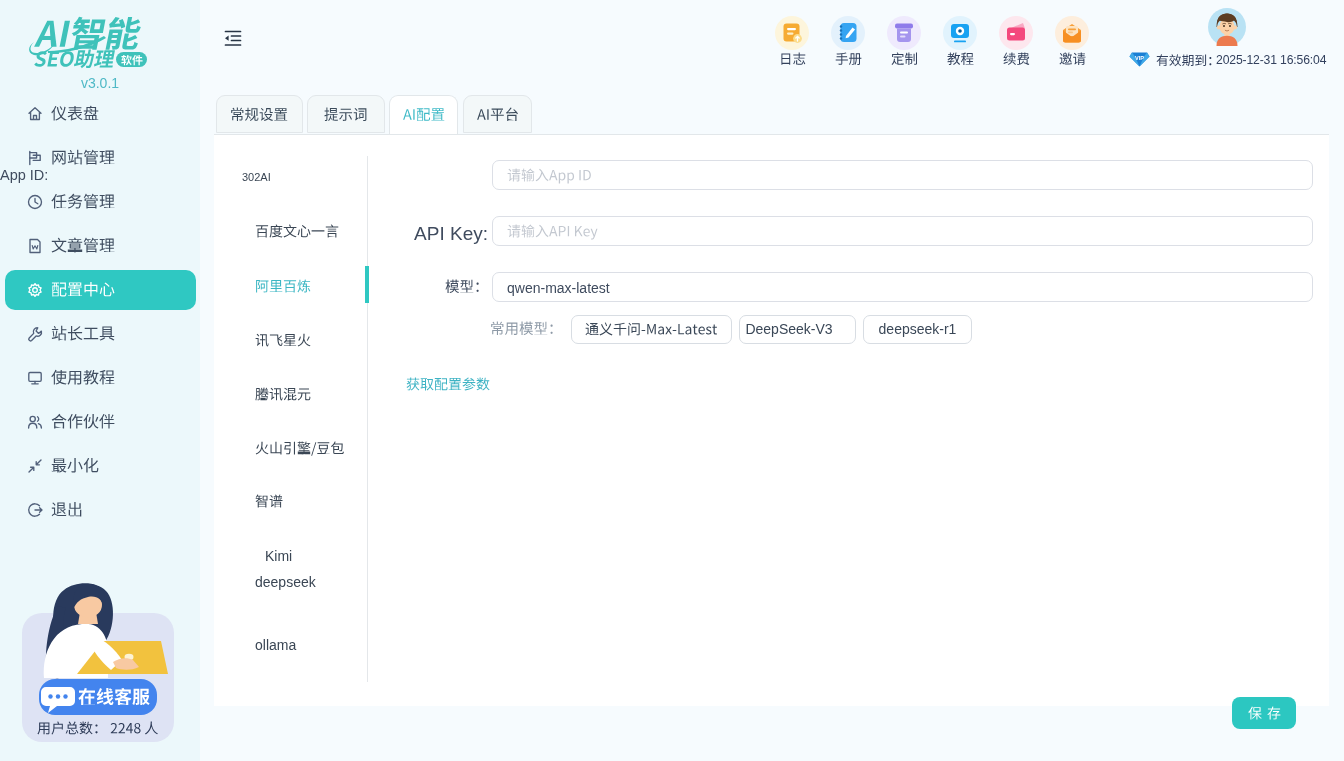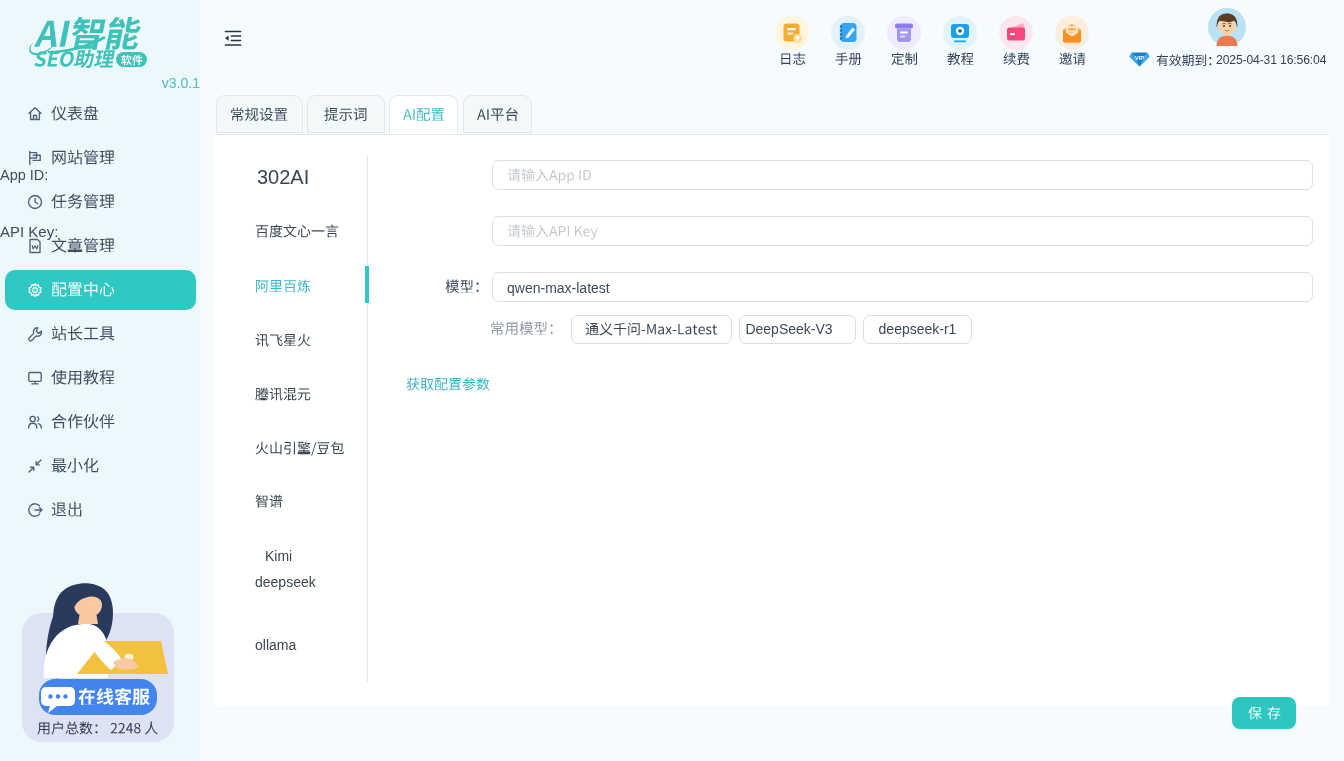--- a/index.html
+++ b/index.html
@@ -20,21 +20,21 @@
     <svg width="87.2" height="28.0" viewBox="0 0 87.2 28.0" style="display:block;overflow:visible">
       <path transform="translate(0,20.4)" fill="#3fc2ba" d="M6.2 0.3C9.6 0.3 12 -1.8 12.5 -4.2C12.9 -6.3 12 -7.5 10.3 -8.2L8.6 -9.0C7.4 -9.5 6.4 -9.9 6.7 -11.0C6.9 -12 7.8 -12.5 9.1 -12.5C10.3 -12.5 11.2 -12.1 12 -11.3L13.9 -13.2C12.9 -14.4 11.3 -15.1 9.6 -15.1C6.6 -15.1 4.1 -13.2 3.6 -10.8C3.2 -8.6 4.4 -7.4 5.8 -6.8L7.6 -6.0C8.8 -5.4 9.7 -5.1 9.5 -4.0C9.2 -2.9 8.3 -2.3 6.8 -2.3C5.5 -2.3 4.2 -2.9 3.3 -3.9L1.2 -1.9C2.4 -0.5 4.2 0.3 6.2 0.3ZM14.3 0.0H23.6L24.1 -2.5H17.8L18.5 -6.4H23.7L24.2 -8.9H19.0L19.7 -12.3H25.8L26.3 -14.8H17.3ZM32.4 0.3C36.3 0.3 39.6 -2.7 40.6 -7.5C41.6 -12.3 39.4 -15.1 35.5 -15.1C31.6 -15.1 28.3 -12.3 27.4 -7.5C26.4 -2.7 28.5 0.3 32.4 0.3ZM32.9 -2.3C30.7 -2.3 29.8 -4.3 30.4 -7.5C31 -10.6 32.8 -12.5 35 -12.5C37.2 -12.5 38.2 -10.6 37.6 -7.5C36.9 -4.3 35.1 -2.3 32.9 -2.3ZM41.2 -2.6 41.1 -0.2 50.4 -2.3C49.6 -1.4 48.6 -0.7 47.5 -0.0C48 0.4 48.6 1.2 48.8 1.8C53.2 -0.9 55.2 -5.1 56.5 -10.4H58.7C57.3 -4 56.6 -1.5 56 -0.9C55.8 -0.6 55.6 -0.6 55.2 -0.6C54.8 -0.6 53.9 -0.6 52.9 -0.7C53.2 -0 53.3 1 53.2 1.6C54.2 1.7 55.2 1.7 55.9 1.6C56.7 1.4 57.2 1.2 57.8 0.5C58.6 -0.4 59.4 -3.4 61.2 -11.6C61.3 -11.9 61.5 -12.7 61.5 -12.7H57.1C57.4 -14.1 57.7 -15.5 58 -17.0H55.7L54.8 -12.7H52.1L51.7 -10.4H54.2C53.4 -7.3 52.4 -4.7 50.6 -2.6L50.8 -4.5L49.9 -4.3L52.3 -16.2H45.3L42.7 -2.9ZM44.9 -3.3 45.3 -5.7H48.0L47.6 -3.8ZM46.2 -9.9H48.8L48.4 -7.8H45.8ZM46.6 -12 47 -14.0H49.6L49.2 -12.0ZM72.6 -10.5H74.6L74.3 -8.8H72.2ZM76.6 -10.5H78.6L78.3 -8.8H76.3ZM73.3 -14.1H75.3L75 -12.4H72.9ZM77.4 -14.1H79.3L79 -12.4H77.0ZM67 -1 66.5 1.2H79.4L79.9 -1.0H75.0L75.3 -2.9H79.6L80 -5.1H75.8L76.1 -6.8H80.2L82 -16.1H71.5L69.6 -6.8H73.7L73.3 -5.1H69.2L68.7 -2.9H72.9L72.5 -1.0ZM61.2 -2.5 61.2 -0.0C63.3 -0.7 65.8 -1.5 68.2 -2.2L68.2 -4.5L66.2 -3.9L67 -7.9H68.8L69.2 -10.1H67.4L68.1 -13.6H70.3L70.7 -15.8H64.1L63.6 -13.6H65.8L65.1 -10.1H63.1L62.7 -7.9H64.7L63.7 -3.2Z"></path>
     </svg>
   </div>
 <div class="abs" style="left:116px;top:52px;width:31px;height:15px;background:#3fc2ba;border-radius:8px"></div>
 <div style="position:absolute;left:120.5px;top:52.8px">
     <svg width="22.0" height="15.4" viewBox="0 0 22.0 15.4" style="display:block;overflow:visible">
       <path transform="translate(0,11.2)" fill="#ffffff" d="M6.3 -9.3C6.1 -7.7 5.6 -6 4.9 -5.0C5.2 -4.9 5.7 -4.5 6 -4.3C6.4 -4.9 6.7 -5.7 7 -6.6H9.3C9.1 -5.9 9 -5.2 8.9 -4.7L9.9 -4.5C10.2 -5.3 10.5 -6.5 10.7 -7.6L9.8 -7.8L9.6 -7.8H7.3C7.4 -8.2 7.5 -8.7 7.5 -9.2ZM7.1 -5.6V-5.1C7.1 -3.7 6.9 -1.5 4.8 0.1C5.1 0.3 5.5 0.7 5.8 1.0C6.8 0.2 7.4 -0.8 7.8 -1.7C8.3 -0.5 8.9 0.4 9.9 1.0C10.1 0.6 10.5 0.1 10.8 -0.1C9.4 -0.8 8.7 -2.3 8.3 -4.0C8.3 -4.4 8.3 -4.7 8.3 -5.0V-5.6ZM0.9 -3.4C1 -3.5 1.4 -3.6 1.8 -3.6H2.9V-2.4C1.9 -2.3 1 -2.1 0.3 -2.1L0.6 -0.7L2.9 -1.1V1.0H4.0V-1.3L5.3 -1.5L5.2 -2.7L4 -2.6V-3.6H5.1L5.1 -4.8H4.0V-6.3H2.9V-4.8H2.1C2.4 -5.4 2.7 -6.1 3 -6.9H5.2V-8.2H3.4L3.6 -9.1L2.3 -9.3C2.2 -8.9 2.2 -8.5 2.1 -8.2H0.4V-6.9H1.7C1.5 -6.2 1.3 -5.6 1.1 -5.4C0.9 -4.9 0.7 -4.6 0.5 -4.5C0.6 -4.2 0.8 -3.7 0.9 -3.4ZM14.5 -4.0V-2.7H17.5V1.0H18.8V-2.7H21.6V-4.0H18.8V-5.9H21.1V-7.2H18.8V-9.2H17.5V-7.2H16.6C16.7 -7.6 16.8 -8.1 16.9 -8.5L15.6 -8.7C15.3 -7.4 14.9 -6 14.3 -5.1C14.6 -5 15.2 -4.7 15.4 -4.5C15.7 -4.9 15.9 -5.4 16.1 -5.9H17.5V-4.0ZM13.7 -9.3C13.1 -7.7 12.2 -6.2 11.2 -5.2C11.4 -4.8 11.8 -4.1 11.9 -3.8C12.1 -4 12.4 -4.3 12.6 -4.6V1.0H13.8V-6.5C14.2 -7.3 14.6 -8.1 14.9 -8.9Z"></path>
     </svg>
   </div>
-<div class="abs" style="left:0;top:75px;width:200px;text-align:right;font-size:14px;color:#4fb9c6">v3.0.1</div>
+<div class="abs" style="left:0;top:75px;width:200px;text-align:center;font-size:14px;color:#4fb9c6">v3.0.1</div>
 <svg class="abs" style="left:26px;top:105px" width="18" height="18" viewBox="0 0 18 18" fill="none" stroke="#51607a" stroke-width="1.35" stroke-linecap="round" stroke-linejoin="round">
     <path d="M3 8.2 L9 2.8 L15 8.2 M4.6 7.2 V14.5 H13.4 V7.2 M7.5 14.5 V10.5 H10.5 V14.5"></path>
   </svg>
 <div style="position:absolute;left:51.0px;top:103.2px">
     <svg width="48.0" height="22.4" viewBox="0 0 48.0 22.4" style="display:block;overflow:visible">
       <path transform="translate(0,16.3)" fill="#3f4d60" d="M8.6 -12.6C9.4 -11.6 10.1 -10.1 10.4 -9.3L11.5 -9.9C11.1 -10.7 10.3 -12.1 9.6 -13.1ZM13.4 -12.5C12.8 -9.1 11.9 -6.1 10.1 -3.7C8.5 -6 7.6 -8.9 7 -12.3L5.8 -12.1C6.5 -8.3 7.5 -5.2 9.3 -2.8C8 -1.5 6.4 -0.4 4.3 0.4C4.6 0.6 4.9 1 5.1 1.3C7.1 0.5 8.7 -0.6 10 -1.9C11.2 -0.5 12.7 0.6 14.6 1.3C14.8 1 15.2 0.5 15.5 0.3C13.6 -0.4 12.1 -1.5 10.9 -2.8C12.9 -5.3 13.9 -8.6 14.6 -12.3ZM4.3 -13.4C3.4 -10.9 1.9 -8.5 0.3 -7.0C0.5 -6.7 0.8 -6.1 1 -5.8C1.5 -6.4 2.1 -7.1 2.6 -7.8V1.2H3.7V-9.6C4.4 -10.7 4.9 -11.9 5.4 -13.0ZM20 1.3C20.4 1 21 0.8 25.5 -0.6C25.4 -0.9 25.3 -1.3 25.3 -1.7L21.4 -0.5V-4.0C22.3 -4.7 23.2 -5.4 23.9 -6.2C25.1 -2.8 27.4 -0.4 30.7 0.7C30.8 0.4 31.2 -0 31.5 -0.3C29.9 -0.8 28.5 -1.6 27.4 -2.6C28.4 -3.2 29.6 -4 30.5 -4.8L29.5 -5.5C28.8 -4.8 27.7 -4 26.8 -3.3C26 -4.1 25.5 -5.1 25.1 -6.2H30.9V-7.2H24.6V-8.6H29.7V-9.6H24.6V-11.0H30.4V-12.0H24.6V-13.4H23.4V-12.0H17.7V-11.0H23.4V-9.6H18.5V-8.6H23.4V-7.2H17.0V-6.2H22.4C20.8 -4.8 18.6 -3.6 16.6 -2.9C16.8 -2.7 17.2 -2.2 17.4 -2.0C18.3 -2.3 19.2 -2.7 20.1 -3.2V0.9C20.1 -0.2 19.8 0 19.5 0.2C19.7 0.4 20 1 20 1.3ZM38.2 -6.8C39.1 -6.4 40.3 -5.6 40.8 -5.1L41.4 -5.9C40.9 -6.4 39.7 -7.1 38.8 -7.5ZM39.4 -13.6C39.3 -13.2 39.1 -12.7 38.9 -12.2H35.4V-9.4L35.4 -8.8H32.8V-7.7H35.2C35 -6.8 34.4 -5.8 33.2 -5.0C33.4 -4.8 33.9 -4.4 34.1 -4.1C35.5 -5.1 36.2 -6.4 36.4 -7.7H43.9V-5.9C43.9 -5.7 43.8 -5.6 43.6 -5.6C43.4 -5.6 42.6 -5.6 41.9 -5.6C42 -5.3 42.2 -4.9 42.2 -4.6C43.3 -4.6 44 -4.6 44.5 -4.8C44.9 -5 45.1 -5.3 45.1 -5.9V-7.7H47.3V-8.8H45.1V-12.2H40.2L40.7 -13.3ZM38.4 -10.4C39.2 -9.9 40.2 -9.3 40.7 -8.8H36.6L36.6 -9.4V-11.2H43.9V-8.8H40.8L41.4 -9.5C40.8 -10 39.8 -10.7 38.9 -11.0ZM34.5 -4.2V0.2H32.7V0.8H47.3V0.2H45.5V-4.2ZM35.6 -0.2V-3.2H37.8V0.2ZM38.9 -0.2V-3.2H41.0V0.2ZM42.2 -0.2V-3.2H44.3V0.2Z"></path>
     </svg>
   </div>
 <svg class="abs" style="left:26px;top:149px" width="18" height="18" viewBox="0 0 18 18" fill="none" stroke="#51607a" stroke-width="1.35" stroke-linecap="round" stroke-linejoin="round">
     <path d="M3.8 2.5 V15.5"></path>
@@ -243,21 +243,21 @@
 <path d="M3 0.5 H18 L20.5 4.5 L10.5 14.5 L0.5 4.5 Z" fill="#1b7fd4"></path>
 <path d="M3 0.5 L6 4.5 L10.5 14.5 L0.5 4.5 Z" fill="#3fa9e8"></path>
 <path d="M18 0.5 L15 4.5 L10.5 14.5 L20.5 4.5 Z" fill="#3fa9e8"></path>
 <text x="10.5" y="7.8" font-size="5.6" font-weight="bold" fill="#fff" text-anchor="middle" font-family="Liberation Sans">VIP</text>
 </svg>
 <div style="position:absolute;left:1156.0px;top:51.9px">
     <svg width="64.0" height="17.9" viewBox="0 0 64.0 17.9" style="display:block;overflow:visible">
       <path transform="translate(0,13.1)" fill="#33415e" d="M5 -10.8C4.9 -10.2 4.7 -9.6 4.4 -9.1H0.8V-8.2H4.0C3.2 -6.5 2 -4.9 0.5 -3.9C0.7 -3.7 1 -3.4 1.1 -3.1C1.9 -3.7 2.6 -4.4 3.3 -5.2V1.0H4.2V-1.5H9.6V0.2C9.6 0 9.5 0.1 9.3 0.1C9 0.1 8.3 0.1 7.4 0.1C7.6 0.3 7.7 0.7 7.7 1.0C8.8 1 9.5 1 10 0.8C10.4 0.7 10.5 0.4 10.5 -0.2V-6.7H4.3C4.6 -7.2 4.9 -7.7 5.1 -8.2H12.0V-9.1H5.5C5.7 -9.6 5.8 -10 6 -10.5ZM4.2 -3.7H9.6V-2.4H4.2ZM4.2 -4.5V-5.8H9.6V-4.5ZM15 -7.7C14.6 -6.7 13.9 -5.6 13.2 -4.9C13.4 -4.8 13.8 -4.5 13.9 -4.3C14.6 -5.1 15.3 -6.3 15.8 -7.4ZM17.1 -7.3C17.7 -6.6 18.3 -5.7 18.5 -5.1L19.3 -5.5C19 -6.1 18.4 -7.1 17.8 -7.7ZM15.4 -10.4C15.7 -10 16.1 -9.3 16.3 -8.9H13.5V-8.0H19.4V-8.9H16.5L17.2 -9.2C17 -9.6 16.6 -10.3 16.2 -10.8ZM14.6 -4.6C15.1 -4.1 15.6 -3.5 16.1 -2.9C15.4 -1.7 14.5 -0.7 13.3 0.0C13.5 0.2 13.8 0.5 14 0.7C15.1 -0 16 -1 16.7 -2.2C17.3 -1.5 17.7 -0.8 18 -0.3L18.8 -0.9C18.4 -1.5 17.9 -2.3 17.2 -3.1C17.6 -3.8 17.9 -4.6 18.1 -5.4L17.2 -5.6C17 -5 16.8 -4.4 16.6 -3.8C16.1 -4.3 15.7 -4.7 15.3 -5.1ZM21.2 -7.5H23.3C23.1 -5.8 22.7 -4.4 22.1 -3.1C21.6 -4.2 21.2 -5.4 20.9 -6.6ZM21.1 -10.8C20.7 -8.5 20 -6.3 19 -4.9C19.2 -4.7 19.5 -4.4 19.6 -4.2C19.9 -4.5 20.1 -4.9 20.4 -5.4C20.7 -4.2 21.1 -3.2 21.6 -2.3C20.8 -1.1 19.8 -0.3 18.4 0.3C18.6 0.5 19 0.9 19.1 1.1C20.3 0.4 21.3 -0.4 22.1 -1.4C22.7 -0.4 23.5 0.4 24.5 1.0C24.7 0.8 25 0.4 25.2 0.2C24.1 -0.3 23.3 -1.2 22.6 -2.2C23.4 -3.6 23.9 -5.4 24.3 -7.5H25.0V-8.4H21.5C21.7 -9.1 21.8 -9.9 22 -10.6ZM27.9 -1.8C27.5 -1 26.8 -0.1 26.1 0.5C26.3 0.6 26.7 0.9 26.9 1.0C27.6 0.4 28.3 -0.6 28.8 -1.6ZM29.7 -1.4C30.2 -0.8 30.8 0 31 0.5L31.8 0.1C31.6 -0.4 31 -1.2 30.5 -1.8ZM36.5 -9.2V-7.2H33.9V-9.2ZM33 -10.1V-5.5C33 -3.6 32.9 -1.2 31.8 0.5C32.1 0.6 32.5 0.9 32.6 1.1C33.4 -0.1 33.7 -1.8 33.8 -3.3H36.5V0.2C36.5 -0 36.5 0 36.3 0.1C36.1 0.1 35.4 0.1 34.8 0.0C34.9 0.3 35 0.7 35.1 1.0C36 1 36.6 1 37 0.8C37.4 0.6 37.5 0.3 37.5 -0.2V-10.1ZM36.5 -6.3V-4.2H33.9C33.9 -4.6 33.9 -5.1 33.9 -5.5V-6.3ZM30.6 -10.6V-9.0H28.2V-10.6H27.4V-9.0H26.3V-8.2H27.4V-3.0H26.1V-2.1H32.4V-3.0H31.4V-8.2H32.4V-9.0H31.4V-10.6ZM28.2 -8.2H30.6V-7.1H28.2ZM28.2 -6.3H30.6V-5.0H28.2ZM28.2 -4.2H30.6V-3.0H28.2ZM46.6 -9.7V-1.9H47.5V-9.7ZM49.1 -10.5V0.5C49.1 -0.3 49.1 -0.2 48.9 -0.2C48.6 -0.2 47.9 -0.2 47.2 -0.2C47.3 0.1 47.5 0.5 47.5 0.8C48.5 0.8 49.2 0.7 49.5 0.6C49.9 0.4 50.1 0.1 50.1 -0.5V-10.5ZM39.2 -0.5 39.4 0.4C41.1 0.1 43.5 -0.4 45.8 -0.9L45.8 -1.7L43.1 -1.2V-3.2H45.6V-4.1H43.1V-5.4H42.2V-4.1H39.6V-3.2H42.2V-1.0ZM39.9 -5.6C40.2 -5.8 40.7 -5.8 44.7 -6.2C44.9 -5.9 45 -5.6 45.2 -5.4L45.9 -5.9C45.5 -6.6 44.7 -7.8 44 -8.6L43.3 -8.2C43.6 -7.8 43.9 -7.4 44.2 -7.0L40.9 -6.7C41.5 -7.4 42 -8.2 42.4 -9.1H45.9V-9.9H39.3V-9.1H41.3C40.9 -8.2 40.4 -7.3 40.2 -7.1C40 -6.8 39.8 -6.6 39.6 -6.5C39.7 -6.3 39.9 -5.8 39.9 -5.6ZM54.4 -6.2C54.9 -6.2 55.4 -6.6 55.4 -7.2C55.4 -7.8 54.9 -8.1 54.4 -8.1C53.9 -8.1 53.4 -7.8 53.4 -7.2C53.4 -6.6 53.9 -6.2 54.4 -6.2ZM54.4 0.1C54.9 0.1 55.4 -0.3 55.4 -0.9C55.4 -1.5 54.9 -1.9 54.4 -1.9C53.9 -1.9 53.4 -1.5 53.4 -0.9C53.4 -0.3 53.9 0.1 54.4 0.1Z"></path>
     </svg>
   </div>
-<div class="abs" style="left:1216px;top:54.2px;font-size:12.2px;line-height:12.2px;color:#33415e;letter-spacing:-0.15px">2025-04-31 16:56:04</div>
+<div class="abs" style="left:1216px;top:54.2px;font-size:12.2px;line-height:12.2px;color:#33415e;letter-spacing:-0.15px">2025-12-31 16:56:04</div>
 <div class="abs" style="left:215.5px;top:95px;width:87px;height:38px;background:#f3f8f9;border:1px solid #e2e7ea;border-radius:9px 9px 0 0"></div>
 <div style="position:absolute;left:230.0px;top:105.2px">
     <svg width="58.0" height="20.3" viewBox="0 0 58.0 20.3" style="display:block;overflow:visible">
       <path transform="translate(0,14.8)" fill="#3a4a5a" d="M4.5 -7.1H10.0V-5.7H4.5ZM2.2 -3.7V0.5H3.3V-2.7H6.9V1.2H8.0V-2.7H11.4V0.6C11.4 -0.5 11.3 -0.4 11.1 -0.4C10.8 -0.4 10.1 -0.4 9.2 -0.4C9.4 -0.1 9.5 0.3 9.6 0.6C10.7 0.6 11.4 0.6 11.9 0.4C12.4 0.2 12.5 -0.1 12.5 -0.6V-3.7H8.0V-4.9H11.1V-7.9H3.5V-4.9H6.9V-3.7ZM2.4 -11.6C2.9 -11.2 3.3 -10.4 3.6 -9.9H1.2V-6.8H2.3V-9.0H12.3V-6.8H13.4V-9.9H7.9V-12.2H6.8V-9.9H3.8L4.6 -10.4C4.4 -10.8 3.9 -11.5 3.4 -12.0ZM11.1 -12.1C10.8 -11.5 10.2 -10.8 9.8 -10.3L10.7 -9.9C11.2 -10.4 11.7 -11 12.2 -11.7ZM21.4 -11.5V-3.8H22.4V-10.5H26.4V-3.8H27.5V-11.5ZM17.5 -12.0V-9.8H15.4V-8.8H17.5V-7.3L17.5 -6.4H15.1V-5.4H17.5C17.3 -3.4 16.8 -1.2 15 0.2C15.3 0.4 15.6 0.8 15.8 1.0C17.2 -0.2 17.9 -1.8 18.2 -3.5C18.9 -2.7 19.7 -1.6 20.1 -1.0L20.8 -1.8C20.5 -2.2 19 -4 18.4 -4.6L18.5 -5.4H20.7V-6.4H18.5L18.5 -7.3V-8.8H20.5V-9.8H18.5V-12.0ZM24 -9.3V-6.5C24 -4.2 23.5 -1.5 19.8 0.4C20.1 0.5 20.4 0.9 20.5 1.1C22.7 0 23.9 -1.6 24.4 -3.1V0.4C24.4 0.6 24.8 0.9 25.8 0.9H26.9C28.1 0.9 28.3 0.3 28.4 -2.0C28.1 -2 27.8 -2.2 27.5 -2.4C27.5 -0.4 27.4 -0 26.9 -0.0H25.9C25.5 -0 25.4 -0.1 25.4 -0.5V-4.2H24.8C24.9 -5 25 -5.8 25 -6.5V-9.3ZM30.8 -11.3C31.5 -10.6 32.5 -9.6 33 -9.0L33.7 -9.7C33.2 -10.3 32.3 -11.3 31.5 -11.9ZM29.6 -7.6V-6.6H31.7V-1.4C31.7 -0.7 31.2 -0.2 30.9 -0.1C31.1 0.2 31.4 0.6 31.5 0.9C31.8 0.6 32.1 0.3 34.7 -1.6C34.6 -1.8 34.4 -2.2 34.3 -2.5L32.7 -1.4V-7.6ZM36.1 -11.7V-10.0C36.1 -9 35.8 -7.8 33.9 -6.9C34.1 -6.7 34.5 -6.3 34.6 -6.1C36.7 -7.1 37.1 -8.7 37.1 -10.0V-10.6H39.7V-8.3C39.7 -7.2 39.9 -6.8 40.9 -6.8C41.1 -6.8 41.8 -6.8 42 -6.8C42.3 -6.8 42.6 -6.8 42.8 -6.9C42.7 -7.1 42.7 -7.5 42.7 -7.8C42.5 -7.8 42.2 -7.7 42 -7.7C41.8 -7.7 41.2 -7.7 41 -7.7C40.8 -7.7 40.7 -7.9 40.7 -8.3V-11.7ZM40.7 -4.8C40.2 -3.6 39.4 -2.6 38.4 -1.9C37.4 -2.7 36.7 -3.6 36.1 -4.8ZM34.6 -5.8V-4.8H35.3L35.1 -4.7C35.7 -3.3 36.5 -2.2 37.6 -1.2C36.5 -0.6 35.2 -0.1 33.9 0.2C34.1 0.4 34.4 0.9 34.5 1.2C35.9 0.8 37.2 0.2 38.4 -0.6C39.5 0.2 40.8 0.8 42.3 1.2C42.4 0.9 42.7 0.5 43 0.2C41.6 -0.1 40.3 -0.6 39.3 -1.2C40.5 -2.3 41.5 -3.7 42.1 -5.5L41.4 -5.8L41.2 -5.8ZM52.9 -10.8H55.4V-9.5H52.9ZM49.5 -10.8H51.9V-9.5H49.5ZM46.2 -10.8H48.5V-9.5H46.2ZM46.3 -6.2V0.1H44.3V0.7H57.2V0.1H55.2V-6.2H50.7L50.9 -7.0H56.9V-7.9H51.0L51.2 -8.7H56.5V-11.6H45.2V-8.7H50.1L50 -7.9H44.5V-7.0H49.8L49.6 -6.2ZM47.3 -0.1V-1.0H54.1V0.1ZM47.3 -4.0H54.1V-3.1H47.3ZM47.3 -4.6V-5.5H54.1V-4.6ZM47.3 -2.5H54.1V-1.6H47.3Z"></path>
     </svg>
   </div>
 <div class="abs" style="left:307px;top:95px;width:77.5px;height:38px;background:#f3f8f9;border:1px solid #e2e7ea;border-radius:9px 9px 0 0"></div>
 <div style="position:absolute;left:324.0px;top:105.2px">
     <svg width="43.5" height="20.3" viewBox="0 0 43.5 20.3" style="display:block;overflow:visible">
       <path transform="translate(0,14.8)" fill="#3a4a5a" d="M6.9 -8.9H11.8V-7.8H6.9ZM6.9 -10.9H11.8V-9.7H6.9ZM5.9 -11.7V-7.0H12.8V-11.7ZM6.2 -4.3C6 -2.2 5.3 -0.5 4 0.5C4.3 0.7 4.7 1 4.9 1.2C5.6 0.5 6.2 -0.4 6.6 -1.5C7.6 0.5 9.1 0.9 11.2 0.9H13.7C13.8 0.7 13.9 0.2 14.1 -0.0C13.6 -0 11.6 -0 11.3 -0.0C10.8 -0 10.3 -0 9.9 -0.1V-2.4H12.9V-3.3H9.9V-5.0H13.6V-5.9H5.3V-5.0H8.8V0.4C8 -0.8 7.4 -1.4 6.9 -2.6C7.1 -3.1 7.1 -3.6 7.2 -4.2ZM2.4 -12.2V-9.3H0.6V-8.2H2.4V-5.0C1.6 -4.8 1 -4.6 0.4 -4.5L0.7 -3.4L2.4 -4.0V0.2C2.4 0 2.3 0.1 2.1 0.1C2 0.1 1.4 0.1 0.8 0.1C0.9 0.3 1 0.8 1.1 1.1C2 1.1 2.6 1 2.9 0.9C3.3 0.7 3.4 0.4 3.4 -0.2V-4.3L5 -4.8L4.9 -5.8L3.4 -5.4V-8.2H5.0V-9.3H3.4V-12.2ZM17.9 -5.1C17.3 -3.5 16.2 -1.8 15 -0.8C15.3 -0.7 15.8 -0.3 16 -0.2C17.2 -1.3 18.3 -3 19 -4.8ZM24.4 -4.6C25.5 -3.2 26.6 -1.4 27 -0.1L28 -0.6C27.6 -1.9 26.5 -3.7 25.4 -5.1ZM16.7 -11.1V-10.0H26.9V-11.1ZM15.4 -7.6V-6.5H21.2V0.3C21.2 -0 21.1 0 20.8 0.0C20.6 0 19.6 0 18.6 0.0C18.8 0.3 19 0.8 19 1.1C20.3 1.1 21.2 1.1 21.7 1.0C22.2 0.8 22.4 0.4 22.4 -0.3V-6.5H28.1V-7.6ZM30.6 -11.0C31.3 -10.4 32.3 -9.4 32.8 -8.8L33.5 -9.6C33 -10.2 32 -11.1 31.2 -11.7ZM34.7 -9.0V-8.0H40.3V-9.0ZM29.7 -7.6V-6.6H31.8V-1.5C31.8 -0.7 31.3 -0.2 31 0.0C31.2 0.2 31.6 0.5 31.7 0.8C31.9 0.5 32.2 0.2 34.7 -1.6C34.6 -1.8 34.4 -2.2 34.4 -2.5L32.9 -1.5V-7.6ZM34.3 -11.5V-10.4H41.3V0.2C41.3 0 41.3 0.1 41 0.1C40.7 0.1 39.9 0.1 39 0.1C39.1 0.4 39.3 0.9 39.4 1.2C40.5 1.2 41.3 1.1 41.8 1.0C42.2 0.8 42.4 0.4 42.4 -0.2V-11.5ZM36.2 -5.6H38.6V-2.9H36.2ZM35.3 -6.6V-1.0H36.2V-1.9H39.6V-6.6Z"></path>
@@ -270,21 +270,21 @@
     </svg>
   </div>
 <div class="abs" style="left:463px;top:95px;width:69px;height:38px;background:#f3f8f9;border:1px solid #e2e7ea;border-radius:9px 9px 0 0"></div>
 <div style="position:absolute;left:476.5px;top:105.2px">
     <svg width="42.1" height="20.3" viewBox="0 0 42.1 20.3" style="display:block;overflow:visible">
       <path transform="translate(0,14.8)" fill="#3a4a5a" d="M0.1 0.0H1.4L2.4 -3.2H6.3L7.3 0.0H8.8L5.1 -10.6H3.7ZM2.8 -4.3 3.3 -5.9C3.7 -7.1 4 -8.3 4.4 -9.5H4.4C4.8 -8.3 5.1 -7.1 5.5 -5.9L6 -4.3ZM10.3 0.0H11.6V-10.6H10.3ZM15.6 -9.1C16.2 -8.1 16.7 -6.7 16.9 -5.8L18 -6.1C17.7 -7 17.2 -8.4 16.6 -9.4ZM24 -9.5C23.6 -8.4 23 -7 22.4 -6.0L23.4 -5.7C23.9 -6.6 24.6 -8 25.2 -9.2ZM13.8 -5.0V-4.0H19.7V1.1H20.9V-4.0H26.8V-5.0H20.9V-10.1H26.0V-11.2H14.6V-10.1H19.7V-5.0ZM30.2 -5.0V1.1H31.3V0.4H38.3V1.1H39.5V-5.0ZM31.3 -0.7V-3.9H38.3V0.7ZM29.4 -6.2C30 -6.4 30.8 -6.4 39.2 -6.9C39.5 -6.4 39.8 -6 40 -5.6L41 -6.3C40.2 -7.5 38.5 -9.3 37.1 -10.5L36.2 -10.0C36.9 -9.3 37.7 -8.6 38.4 -7.8L30.9 -7.5C32.2 -8.7 33.5 -10.2 34.7 -11.8L33.6 -12.2C32.4 -10.4 30.7 -8.6 30.2 -8.1C29.7 -7.6 29.4 -7.3 29 -7.2C29.2 -7 29.3 -6.4 29.4 -6.2Z"></path>
     </svg>
   </div>
 <div class="abs" style="left:214px;top:134px;width:1115px;height:572px;background:#fff;border-top:1px solid #e2e7ea"></div>
 <div class="abs" style="left:367px;top:156px;width:1px;height:526px;background:#e4e7ea"></div>
-<div class="abs" style="left:257px;top:169px;font-size:20px;color:#3a4654;line-height:16px">302AI</div>
+<div class="abs" style="left:242px;top:169px;font-size:11px;color:#3a4654;line-height:16px">302AI</div>
 <div style="position:absolute;left:255.0px;top:222.2px">
     <svg width="84.0" height="19.6" viewBox="0 0 84.0 19.6" style="display:block;overflow:visible">
       <path transform="translate(0,14.3)" fill="#3a4654" d="M2.5 -7.9V1.1H3.5V0.2H10.6V1.1H11.7V-7.9H7.0C7.1 -8.5 7.3 -9.3 7.5 -10.0H13.1V-11.0H0.9V-10.0H6.3C6.2 -9.3 6 -8.5 5.9 -7.9ZM3.5 -3.4H10.6V0.8H3.5ZM3.5 -4.3V-6.9H10.6V-4.3ZM19.4 -9.0V-7.8H17.1V-6.9H19.4V-4.6H24.9V-6.9H27.1V-7.8H24.9V-9.0H23.8V-7.8H20.4V-9.0ZM23.8 -6.9V-5.4H20.4V-6.9ZM24.6 -2.8C24 -2.1 23.1 -1.5 22.1 -1.1C21.1 -1.6 20.3 -2.1 19.7 -2.8ZM17.3 -3.7V-2.8H19.2L18.7 -2.6C19.3 -1.9 20 -1.2 21 -0.7C19.6 -0.2 18.2 0 16.7 0.1C16.8 0.4 17 0.8 17.1 1.0C18.9 0.8 20.6 0.5 22.1 -0.1C23.5 0.5 25.1 0.9 26.9 1.1C27 0.9 27.2 0.4 27.5 0.2C25.9 0.1 24.5 -0.2 23.2 -0.6C24.5 -1.3 25.5 -2.2 26.1 -3.4L25.5 -3.8L25.3 -3.7ZM20.6 -11.6C20.8 -11.2 21 -10.8 21.2 -10.4H15.8V-6.6C15.8 -4.5 15.7 -1.5 14.5 0.6C14.8 0.7 15.2 1 15.5 1.1C16.6 -1.1 16.8 -4.3 16.8 -6.6V-9.4H27.3V-10.4H22.4C22.2 -10.8 21.9 -11.4 21.7 -11.8ZM33.9 -11.5C34.3 -10.8 34.8 -9.9 35 -9.3L36.1 -9.7C35.9 -10.3 35.4 -11.2 35 -11.9ZM28.7 -9.3V-8.3H30.9C31.7 -6.1 32.8 -4.3 34.3 -2.8C32.7 -1.5 30.8 -0.6 28.5 0.1C28.7 0.4 29.1 0.8 29.2 1.1C31.5 0.3 33.4 -0.7 35 -2.0C36.6 -0.6 38.5 0.4 40.8 1.0C41 0.7 41.3 0.3 41.5 0.1C39.3 -0.5 37.4 -1.5 35.8 -2.8C37.3 -4.3 38.3 -6 39.1 -8.3H41.4V-9.3ZM35.1 -3.5C33.7 -4.9 32.7 -6.5 32 -8.3H38.0C37.3 -6.4 36.3 -4.8 35.1 -3.5ZM46.1 -7.9V0.9C46.1 0.5 46.6 0.9 48.1 0.9C48.4 0.9 50.6 0.9 50.9 0.9C52.5 0.9 52.8 0.1 53 -2.6C52.7 -2.7 52.2 -2.9 52 -3.1C51.9 -0.6 51.7 -0.1 50.9 -0.1C50.4 -0.1 48.6 -0.1 48.2 -0.1C47.4 -0.1 47.2 -0.3 47.2 -0.9V-7.9ZM43.9 -6.8C43.7 -5.1 43.2 -2.9 42.6 -1.5L43.7 -1.1C44.3 -2.6 44.7 -4.9 44.9 -6.6ZM52.7 -6.8C53.4 -5.1 54.2 -2.9 54.5 -1.5L55.5 -1.9C55.2 -3.3 54.4 -5.5 53.6 -7.2ZM46.8 -10.6C48.1 -9.6 49.8 -8.3 50.6 -7.4L51.3 -8.2C50.5 -9.1 48.8 -10.4 47.5 -11.3ZM56.6 -6.0V-4.9H69.4V-6.0ZM72.8 -5.5V-4.6H81.2V-5.5ZM72.8 -7.6V-6.7H81.2V-7.6ZM72.7 -3.3V1.1H73.7V0.5H80.3V1.1H81.4V-3.3ZM73.7 -0.4V-2.4H80.3V0.4ZM75.8 -11.5C76.3 -10.9 76.8 -10.2 77 -9.7H70.8V-8.7H83.3V-9.7H77.7L78.2 -9.8C77.9 -10.4 77.3 -11.2 76.8 -11.8Z"></path>
     </svg>
   </div>
 <div style="position:absolute;left:255.0px;top:276.7px">
     <svg width="56.0" height="19.6" viewBox="0 0 56.0 19.6" style="display:block;overflow:visible">
       <path transform="translate(0,14.3)" fill="#3bb6c3" d="M5.3 -10.8V-9.8H11.3V0.2C11.3 0.1 11.2 0.2 10.9 0.2C10.6 0.2 9.5 0.2 8.4 0.2C8.6 0.4 8.7 0.9 8.8 1.1C10.2 1.1 11.1 1.1 11.6 1.0C12.1 0.8 12.3 0.5 12.3 -0.2V-9.8H13.5V-10.8ZM5.8 -7.8V-1.7H6.7V-2.8H9.8V-7.8ZM6.7 -6.9H8.8V-3.7H6.7ZM1.1 -11.2V1.1H2.1V-10.2H3.9C3.6 -9.3 3.2 -8 2.8 -7.0C3.8 -5.9 4.1 -5 4.1 -4.2C4.1 -3.8 4 -3.4 3.8 -3.2C3.7 -3.1 3.5 -3.1 3.3 -3.1C3.1 -3.1 2.8 -3.1 2.5 -3.1C2.7 -2.8 2.8 -2.4 2.8 -2.2C3.1 -2.2 3.5 -2.2 3.7 -2.2C4 -2.2 4.3 -2.3 4.5 -2.5C4.9 -2.7 5 -3.3 5 -4.1C5 -5 4.8 -6 3.8 -7.2C4.2 -8.3 4.7 -9.6 5.2 -10.8L4.5 -11.2L4.3 -11.2ZM17.2 -7.6H20.6V-5.8H17.2ZM21.6 -7.6H25.0V-5.8H21.6ZM17.2 -10.2H20.6V-8.5H17.2ZM21.6 -10.2H25.0V-8.5H21.6ZM15.7 -3.3V-2.3H20.5V0.3H14.8V0.7H27.3V0.3H21.6V-2.3H26.5V-3.3H21.6V-4.9H26.1V-11.2H16.2V-4.9H20.5V-3.3ZM30.5 -7.9V1.1H31.5V0.2H38.6V1.1H39.7V-7.9H35.0C35.1 -8.5 35.3 -9.3 35.5 -10.0H41.1V-11.0H28.9V-10.0H34.3C34.2 -9.3 34 -8.5 33.9 -7.9ZM31.5 -3.4H38.6V0.8H31.5ZM31.5 -4.3V-6.9H38.6V-4.3ZM43.2 -8.8C43.1 -7.7 42.9 -6.2 42.5 -5.4L43.2 -5.1C43.6 -6 43.9 -7.5 43.9 -8.7ZM46.2 -9.2C46.1 -8.3 45.7 -7 45.5 -6.3L46 -6.0C46.3 -6.7 46.7 -8 47.1 -8.9ZM52.8 -2.9C53.4 -1.9 54.2 -0.5 54.5 0.3L55.4 -0.2C55 -0.9 54.3 -2.3 53.7 -3.3ZM48.6 -3.3C48.2 -2.3 47.4 -1 46.6 -0.2C46.9 -0 47.2 0.2 47.4 0.4C48.2 -0.5 49.1 -1.9 49.6 -3.0ZM44.4 -11.6V-6.8C44.4 -4.3 44.3 -1.6 42.5 0.4C42.7 0.6 43 0.9 43.2 1.2C44.2 0.1 44.7 -1.2 45 -2.5C45.4 -1.9 45.9 -1 46.1 -0.6L46.9 -1.3C46.6 -1.7 45.6 -3.2 45.2 -3.7C45.3 -4.7 45.4 -5.8 45.4 -6.8V-11.6ZM47.3 -7.8V-6.8H48.5L48.2 -6.2C48 -5.5 47.7 -5 47.4 -4.9C47.6 -4.6 47.7 -4.2 47.8 -3.9C47.9 -4.1 48.4 -4.2 49 -4.2H50.8V0.1C50.8 0.1 50.8 0.1 50.6 0.1C50.4 0.1 49.7 0.2 49 0.1C49.1 0.4 49.3 0.8 49.3 1.1C50.3 1.1 50.9 1.1 51.3 0.9C51.7 0.8 51.9 0.5 51.9 -0.1V-4.2H54.8V-5.1H51.9V-7.8H49.8L50.3 -9.2H55.1V-10.1H50.5C50.7 -10.6 50.8 -11.1 50.9 -11.6L49.9 -11.8C49.8 -11.3 49.7 -10.7 49.5 -10.1H47.1V-9.2H49.2L48.8 -7.8ZM48.8 -5.1C49 -5.6 49.3 -6.2 49.5 -6.8H50.8V-5.1Z"></path>
     </svg>
   </div>
@@ -309,21 +309,21 @@
     </svg>
   </div>
 <div class="abs" style="left:265px;top:547.5px;font-size:14px;color:#3a4654;line-height:16px">Kimi</div>
 <div class="abs" style="left:255px;top:574px;font-size:14px;color:#3a4654;line-height:16px">deepseek</div>
 <div class="abs" style="left:255px;top:637px;font-size:14px;color:#3a4654;line-height:16px">ollama</div>
 <div class="abs" style="left:365px;top:266px;width:3.5px;height:37px;background:#2fc8c2"></div>
 <div class="abs" style="left:492px;top:160px;width:821px;height:30px;border:1px solid #dcdfe6;border-radius:7px;background:#fff"></div>
 <div class="abs" style="left:492px;top:216px;width:821px;height:30px;border:1px solid #dcdfe6;border-radius:7px;background:#fff"></div>
 <div class="abs" style="left:492px;top:272px;width:821px;height:30px;border:1px solid #dcdfe6;border-radius:7px;background:#fff"></div>
 <div class="abs" style="left:0;top:167px;width:488px;font-size:14.5px;color:#3f4b5e">App ID:</div>
-<div class="abs" style="left:0;top:223px;width:488px;text-align:left;font-size:15px;color:#3f4b5e">API Key:</div>
+<div class="abs" style="left:0;top:223px;width:488px;text-align:right;font-size:19px;color:#3f4b5e">API Key:</div>
 <div style="position:absolute;left:444.5px;top:277.2px">
     <svg width="43.5" height="20.3" viewBox="0 0 43.5 20.3" style="display:block;overflow:visible">
       <path transform="translate(0,14.8)" fill="#3f4b5e" d="M6.8 -6.0H11.9V-5.0H6.8ZM6.8 -7.9H11.9V-6.8H6.8ZM10.6 -12.2V-11.0H8.4V-12.2H7.4V-11.0H5.2V-10.0H7.4V-9.0H8.4V-10.0H10.6V-9.0H11.7V-10.0H13.7V-11.0H11.7V-12.2ZM5.8 -8.7V-4.2H8.8C8.7 -3.8 8.7 -3.4 8.6 -3.0H4.9V-2.1H8.3C7.7 -0.9 6.7 -0.2 4.5 0.3C4.7 0.5 5 0.9 5.1 1.2C7.6 0.6 8.8 -0.5 9.4 -2.0C10.1 -0.4 11.5 0.7 13.3 1.2C13.5 0.9 13.8 0.5 14 0.3C12.4 -0.1 11.1 -0.9 10.4 -2.1H13.7V-3.0H9.7C9.7 -3.4 9.8 -3.8 9.8 -4.2H12.9V-8.7ZM2.5 -12.2V-9.4H0.7V-8.4H2.5V-8.4C2.1 -6.4 1.3 -4.1 0.5 -2.9C0.7 -2.6 0.9 -2.1 1 -1.8C1.6 -2.7 2.1 -4 2.5 -5.4V1.1H3.6V-6.3C4 -5.6 4.4 -4.6 4.6 -4.1L5.3 -4.9C5.1 -5.4 4 -7.2 3.6 -7.8V-8.4H5.1V-9.4H3.6V-12.2ZM23.7 -11.4V-6.5H24.7V-11.4ZM26.4 -12.1V-5.6C26.4 -5.4 26.4 -5.4 26.1 -5.4C25.9 -5.3 25.2 -5.3 24.4 -5.4C24.5 -5.1 24.7 -4.7 24.7 -4.4C25.8 -4.4 26.5 -4.4 26.9 -4.6C27.3 -4.7 27.4 -5 27.4 -5.6V-12.1ZM20.1 -10.6V-8.6H18.3V-8.7V-10.6ZM15.5 -8.6V-7.7H17.2C17.1 -6.7 16.6 -5.7 15.4 -4.9C15.6 -4.8 15.9 -4.4 16.1 -4.2C17.5 -5.1 18.1 -6.4 18.3 -7.7H20.1V-4.5H21.2V-7.7H22.8V-8.6H21.2V-10.6H22.5V-11.6H15.9V-10.6H17.3V-8.7V-8.6ZM21.3 -4.8V-3.2H16.7V-2.2H21.3V0.4H15.2V0.7H28.3V0.4H22.4V-2.2H26.8V-3.2H22.4V-4.8ZM32.6 -7.0C33.2 -7 33.7 -7.5 33.7 -8.1C33.7 -8.8 33.2 -9.2 32.6 -9.2C32 -9.2 31.5 -8.8 31.5 -8.1C31.5 -7.5 32 -7 32.6 -7.0ZM32.6 0.1C33.2 0.1 33.7 -0.4 33.7 -1.0C33.7 -1.7 33.2 -2.1 32.6 -2.1C32 -2.1 31.5 -1.7 31.5 -1.0C31.5 -0.4 32 0.1 32.6 0.1Z"></path>
     </svg>
   </div>
 <div style="position:absolute;left:490.0px;top:319.2px">
     <svg width="72.5" height="20.3" viewBox="0 0 72.5 20.3" style="display:block;overflow:visible">
       <path transform="translate(0,14.8)" fill="#8d99a6" d="M4.5 -7.1H10.0V-5.7H4.5ZM2.2 -3.7V0.5H3.3V-2.7H6.9V1.2H8.0V-2.7H11.4V0.6C11.4 -0.5 11.3 -0.4 11.1 -0.4C10.8 -0.4 10.1 -0.4 9.2 -0.4C9.4 -0.1 9.5 0.3 9.6 0.6C10.7 0.6 11.4 0.6 11.9 0.4C12.4 0.2 12.5 -0.1 12.5 -0.6V-3.7H8.0V-4.9H11.1V-7.9H3.5V-4.9H6.9V-3.7ZM2.4 -11.6C2.9 -11.2 3.3 -10.4 3.6 -9.9H1.2V-6.8H2.3V-9.0H12.3V-6.8H13.4V-9.9H7.9V-12.2H6.8V-9.9H3.8L4.6 -10.4C4.4 -10.8 3.9 -11.5 3.4 -12.0ZM11.1 -12.1C10.8 -11.5 10.2 -10.8 9.8 -10.3L10.7 -9.9C11.2 -10.4 11.7 -11 12.2 -11.7ZM16.7 -11.2V-5.9C16.7 -3.9 16.6 -1.3 15 0.5C15.2 0.7 15.6 1 15.8 1.2C16.9 0 17.4 -1.7 17.6 -3.3H21.3V1.0H22.4V-3.3H26.3V0.3C26.3 -0.1 26.2 0 25.9 0.0C25.6 0.1 24.6 0.1 23.6 0.0C23.8 0.3 23.9 0.8 24 1.1C25.4 1.1 26.2 1.1 26.7 0.9C27.2 0.7 27.4 0.4 27.4 -0.3V-11.2ZM17.8 -10.1H21.3V-7.8H17.8ZM26.3 -10.1V-7.8H22.4V-10.1ZM17.8 -6.8H21.3V-4.3H17.7C17.8 -4.9 17.8 -5.4 17.8 -5.9ZM26.3 -6.8V-4.3H22.4V-6.8ZM35.8 -6.0H40.9V-5.0H35.8ZM35.8 -7.9H40.9V-6.8H35.8ZM39.6 -12.2V-11.0H37.4V-12.2H36.4V-11.0H34.2V-10.0H36.4V-9.0H37.4V-10.0H39.6V-9.0H40.7V-10.0H42.7V-11.0H40.7V-12.2ZM34.8 -8.7V-4.2H37.8C37.7 -3.8 37.7 -3.4 37.6 -3.0H33.9V-2.1H37.3C36.7 -0.9 35.7 -0.2 33.5 0.3C33.7 0.5 34 0.9 34.1 1.2C36.6 0.6 37.8 -0.5 38.4 -2.0C39.1 -0.4 40.5 0.7 42.3 1.2C42.5 0.9 42.8 0.5 43 0.3C41.4 -0.1 40.1 -0.9 39.4 -2.1H42.7V-3.0H38.7C38.7 -3.4 38.8 -3.8 38.8 -4.2H41.9V-8.7ZM31.5 -12.2V-9.4H29.7V-8.4H31.5V-8.4C31.1 -6.4 30.3 -4.1 29.5 -2.9C29.7 -2.6 29.9 -2.1 30 -1.8C30.6 -2.7 31.1 -4 31.5 -5.4V1.1H32.6V-6.3C33 -5.6 33.4 -4.6 33.6 -4.1L34.3 -4.9C34.1 -5.4 33 -7.2 32.6 -7.8V-8.4H34.1V-9.4H32.6V-12.2ZM52.7 -11.4V-6.5H53.7V-11.4ZM55.4 -12.1V-5.6C55.4 -5.4 55.4 -5.4 55.1 -5.4C54.9 -5.3 54.2 -5.3 53.4 -5.4C53.5 -5.1 53.7 -4.7 53.7 -4.4C54.8 -4.4 55.5 -4.4 55.9 -4.6C56.3 -4.7 56.4 -5 56.4 -5.6V-12.1ZM49.1 -10.6V-8.6H47.3V-8.7V-10.6ZM44.5 -8.6V-7.7H46.2C46.1 -6.7 45.6 -5.7 44.4 -4.9C44.6 -4.8 44.9 -4.4 45.1 -4.2C46.5 -5.1 47.1 -6.4 47.3 -7.7H49.1V-4.5H50.2V-7.7H51.8V-8.6H50.2V-10.6H51.5V-11.6H45.0V-10.6H46.3V-8.7V-8.6ZM50.3 -4.8V-3.2H45.7V-2.2H50.3V0.4H44.2V0.7H57.3V0.4H51.4V-2.2H55.8V-3.2H51.4V-4.8ZM61.6 -7.0C62.2 -7 62.7 -7.5 62.7 -8.1C62.7 -8.8 62.2 -9.2 61.6 -9.2C61 -9.2 60.5 -8.8 60.5 -8.1C60.5 -7.5 61 -7 61.6 -7.0ZM61.6 0.1C62.2 0.1 62.7 -0.4 62.7 -1.0C62.7 -1.7 62.2 -2.1 61.6 -2.1C61 -2.1 60.5 -1.7 60.5 -1.0C60.5 -0.4 61 0.1 61.6 0.1Z"></path>
     </svg>
   </div>

